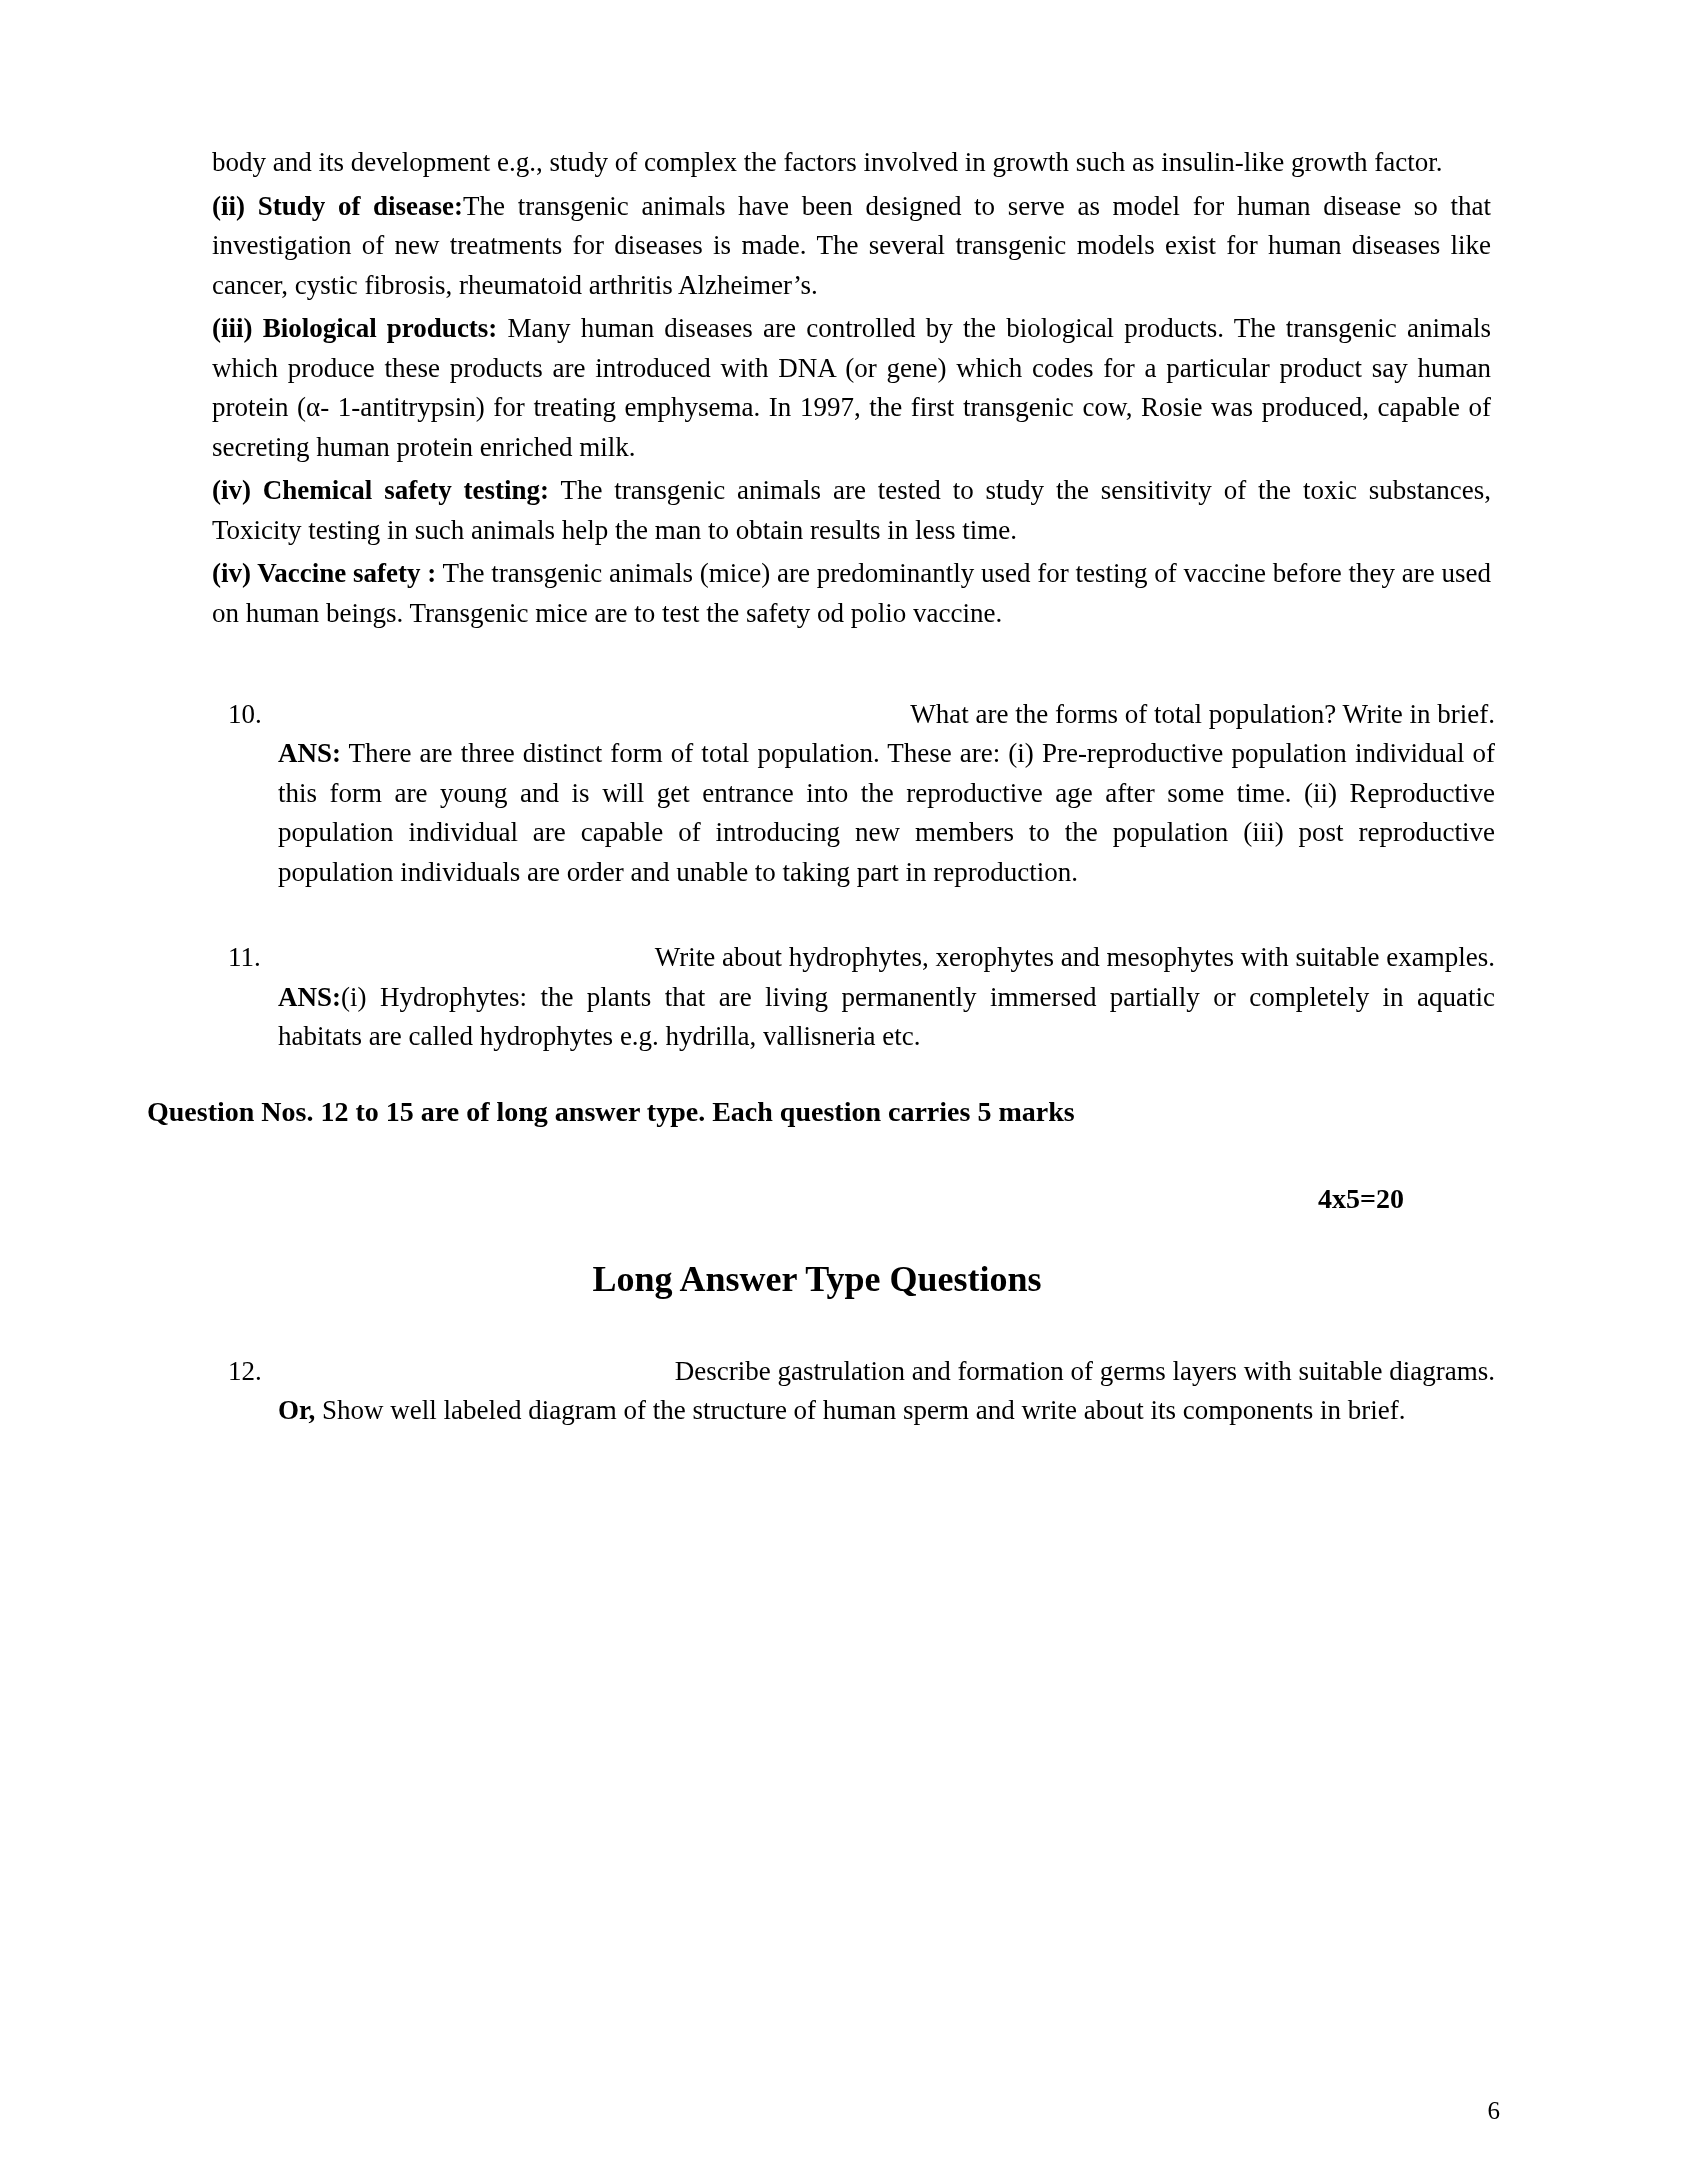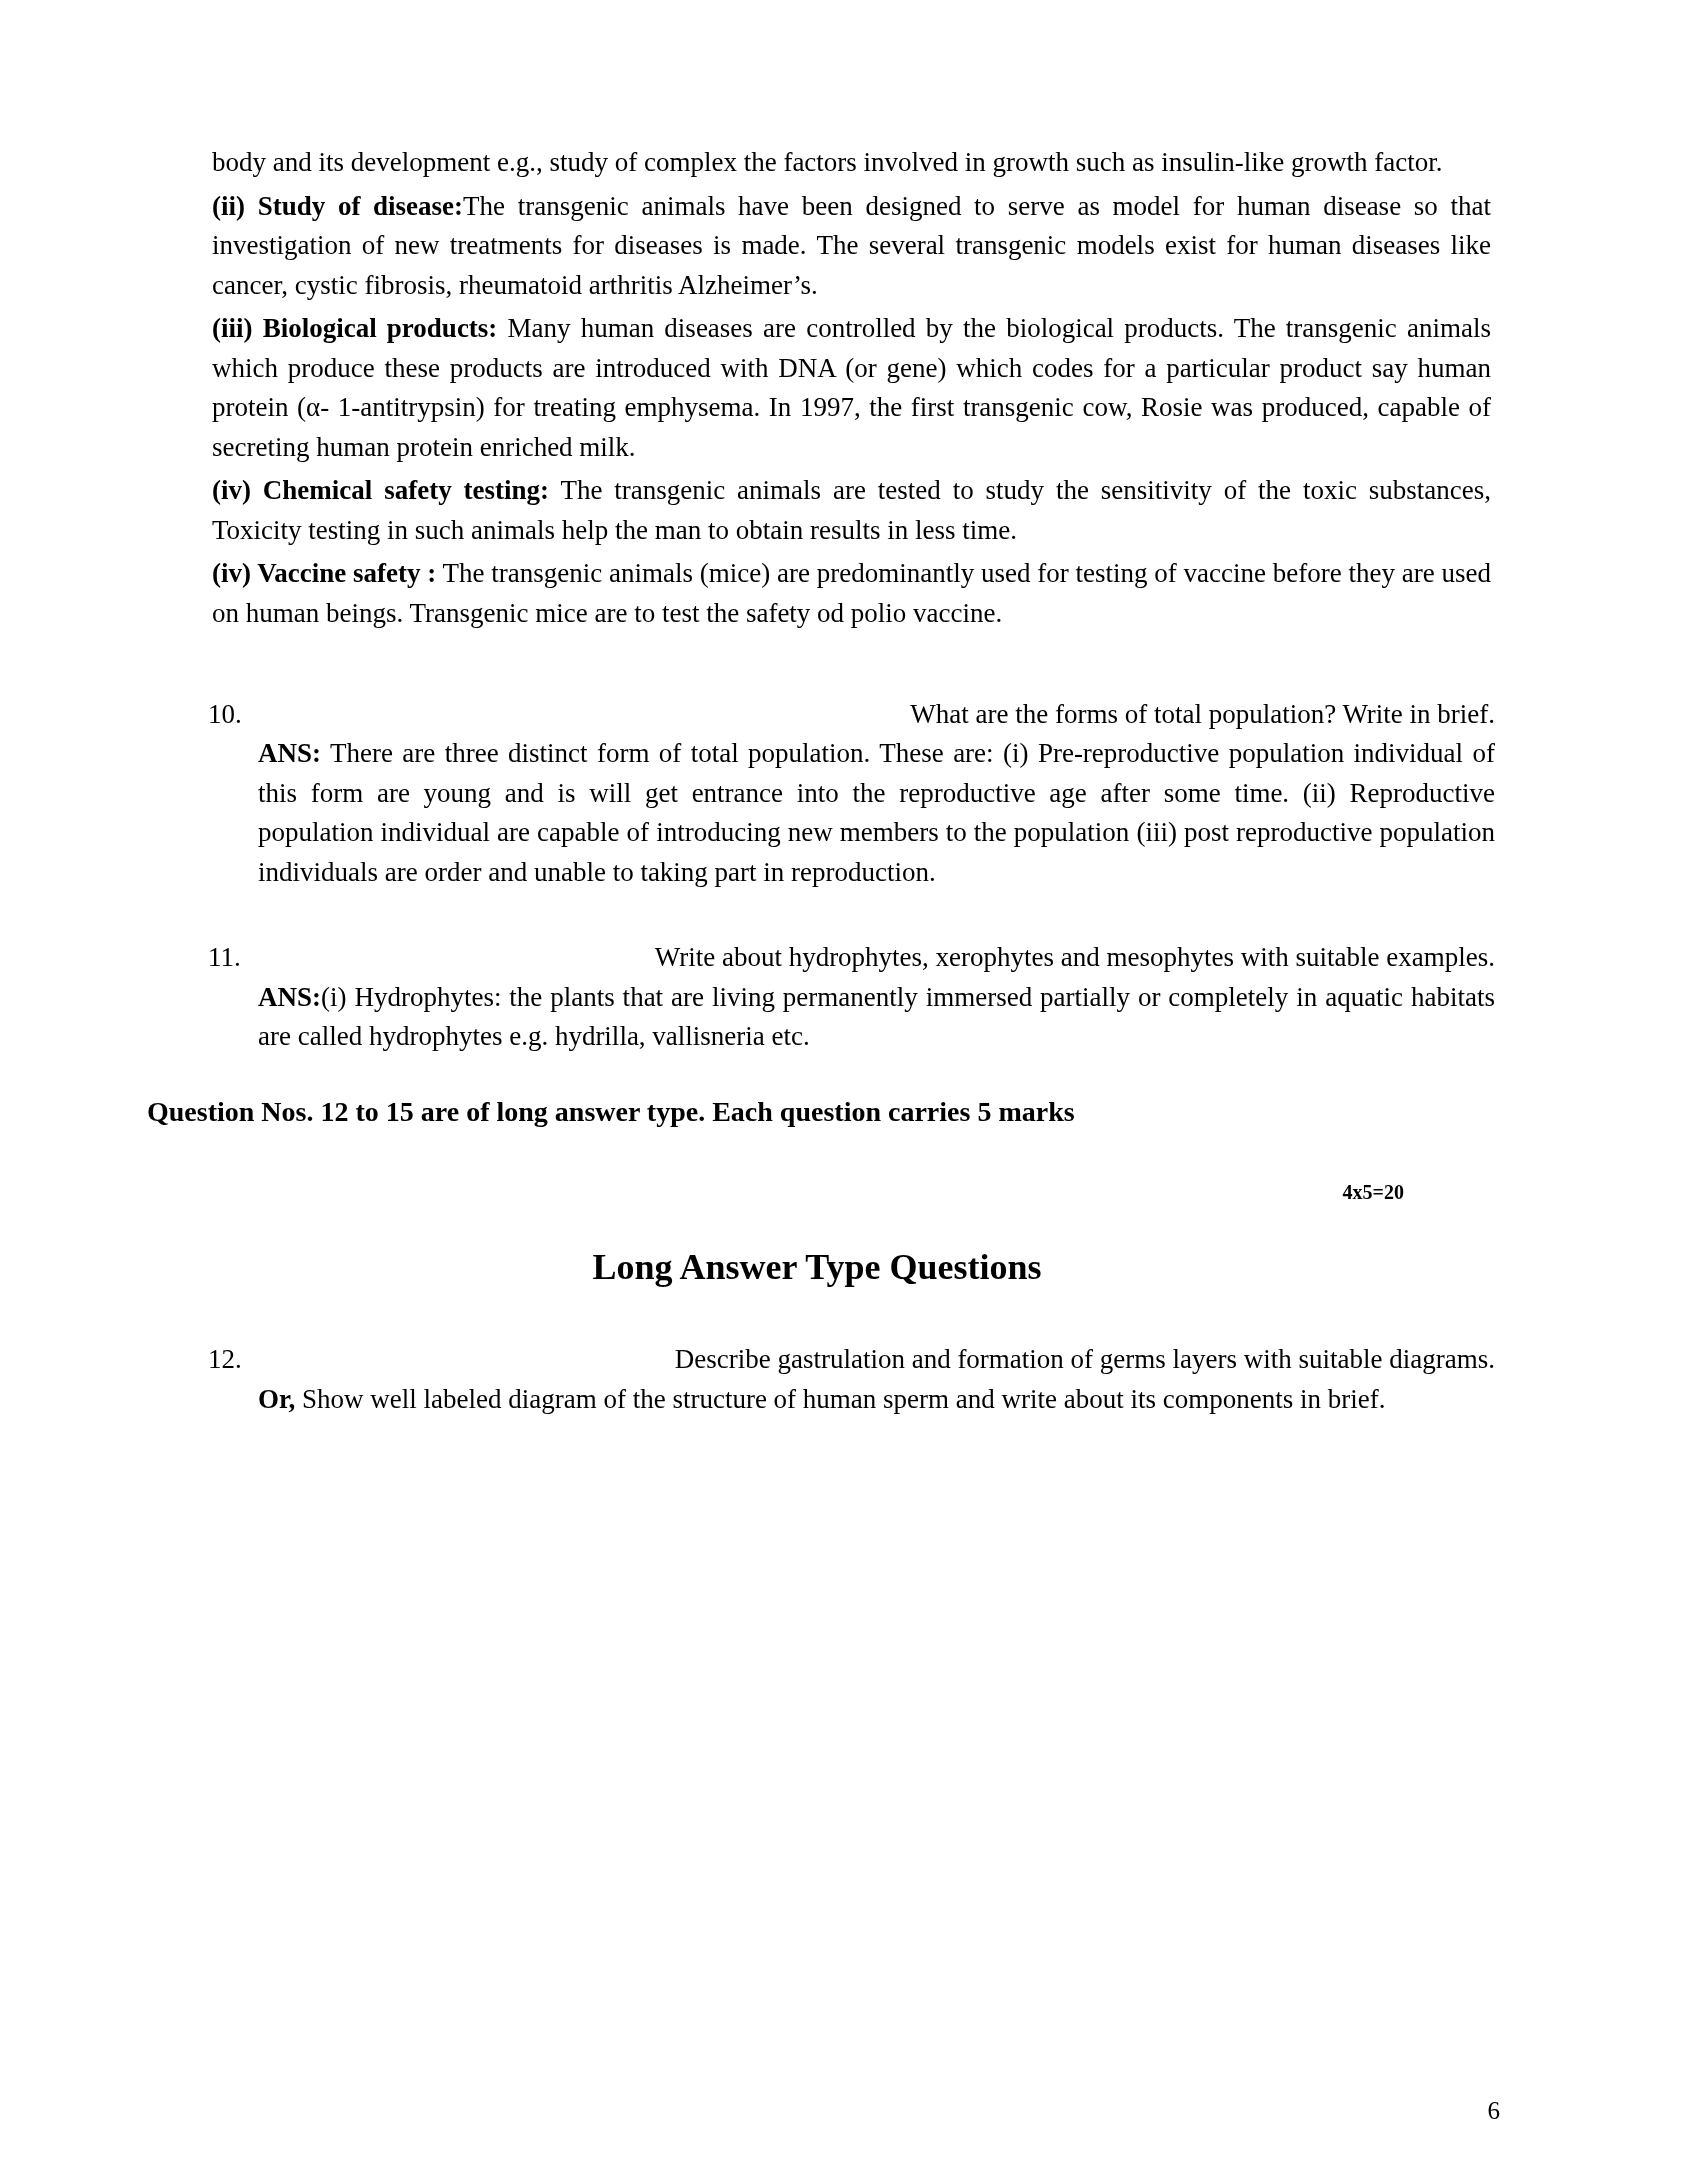--- a/index.html
+++ b/index.html
@@ -30,20 +30,21 @@
   .body-block p {
     margin: 4px;
     text-align: justify;
   }
   .b { font-weight: bold; }
   .qitem {
     position: relative;
     padding-left: 50px;
     font-size: 27px;
     line-height: 1.465;
+    margin-left: 20px;
   }
   .qnum {
     position: absolute;
     left: 0;
     top: 0;
     width: 46px;
     text-align: left;
     font-size: 27px;
     line-height: 1.465;
   }
@@ -59,21 +60,21 @@
   .spacer-lg { height: 57px; }
 
   .section-note {
     font-size: 28px;
     font-weight: bold;
     line-height: 1.465;
     margin-left: -61px;
     text-align: left;
   }
   .marks-line {
-    font-size: 20px;
+    font-size: 28px;
     font-weight: bold;
     text-align: right;
     padding-right: 91px;
     line-height: 1.465;
   }
   .section-title {
     font-size: 36px;
     font-weight: bold;
     text-align: center;
     line-height: 1.465;

